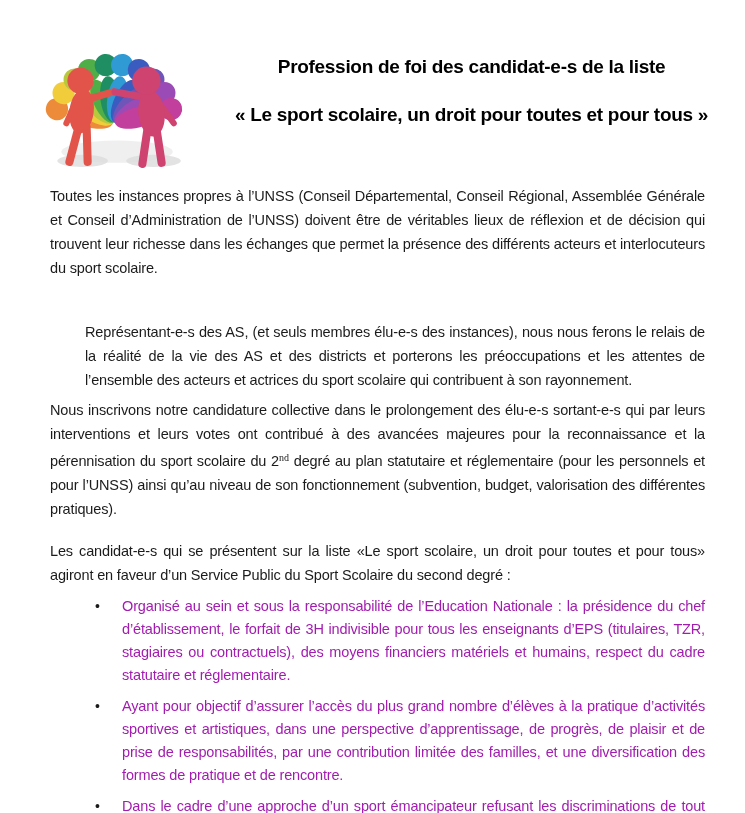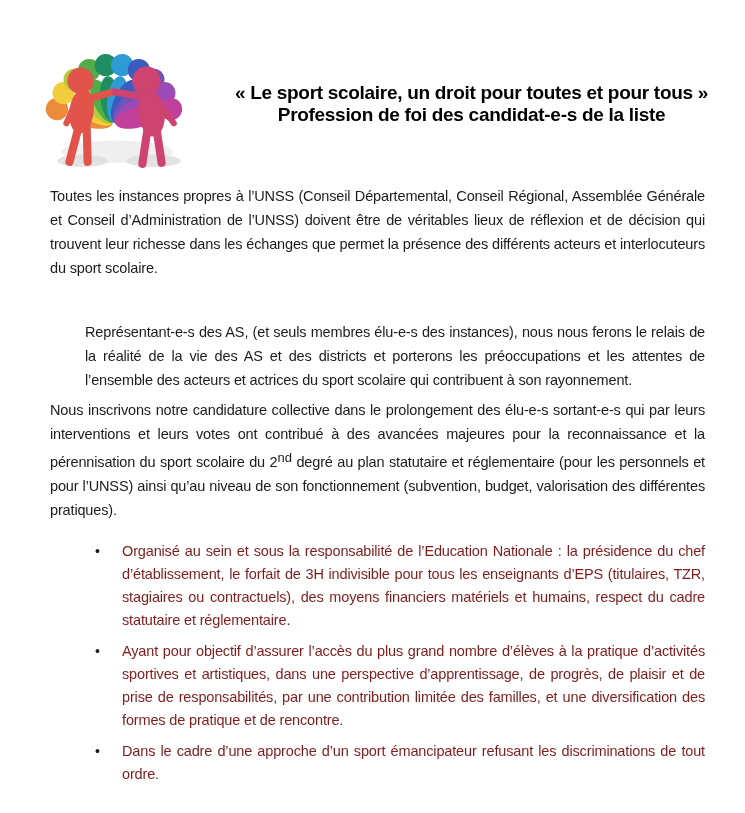--- a/index.html
+++ b/index.html
@@ -41,42 +41,42 @@
     font-size: 14.5px;
     line-height: 24px;
     letter-spacing: -0.15px;
     text-align: justify;
     color: #1b1b1b;
   }
   .p1 { margin-bottom: 40px; }
   .p2 { margin-bottom: 6px; margin-left: 35px; }
   .p3 { margin-bottom: 18px; }
   .p4 { margin-bottom: 8px; }
-  sup { font-size: 13px; vertical-align: 5px; letter-spacing: 0; }
+  sup { font-size: 10px; vertical-align: 5px; letter-spacing: 0; font-family: Liberation Serif, serif; }
   .bullets { }
   .bullet {
     display: flex;
     padding-left: 45px;
     margin-bottom: 8px;
   }
   .bullet:last-child { margin-bottom: 0; }
   .marker {
     width: 27px;
     flex: 0 0 27px;
     font-size: 14px;
     line-height: 23px;
     color: #1b1b1b;
   }
   .btext {
     flex: 1;
     font-size: 14.5px;
     line-height: 23px;
     letter-spacing: -0.15px;
     text-align: justify;
-    color: #7f1d1d;
+    color: #a21caf;
   }
 </style>
 </head>
 <body>
 
 <div class="page">
 
   <header class="header">
 
     <div class="logo">
@@ -145,33 +145,34 @@
           <path d="M117 106 L122 139" stroke-width="8" fill="none" stroke="#ce4370"></path>
           <path d="M104 74 L76 69" stroke-width="7" fill="none" stroke="#ce4370"></path>
           <path d="M121 82 L134 100" stroke-width="6" fill="none" stroke="#ce4370"></path>
           <ellipse cx="112" cy="90" rx="13" ry="23" transform="rotate(-6 112 90)"></ellipse>
           <circle cx="107" cy="58" r="14"></circle>
         </g>
       </svg>
     </div>
 
     <div class="titles">
+      <div class="title">Profession de foi des candidat-e-s de la liste</div>
       <div class="title subtitle">« Le sport scolaire, un droit pour toutes et pour tous »</div>
-      <div class="title">Profession de foi des candidat-e-s de la liste</div>
     </div>
   </header>
 
   <main class="content">
 
     <p class="para p1">Toutes les instances propres à l’UNSS (Conseil Départemental, Conseil Régional, Assemblée Générale et Conseil d’Administration de l’UNSS) doivent être de véritables lieux de réflexion et de décision qui trouvent leur richesse dans les échanges que permet la présence des différents acteurs et interlocuteurs du sport scolaire.</p>
 
     <p class="para p2">Représentant-e-s des AS, (et seuls membres élu-e-s des instances), nous nous ferons le relais de la réalité de la vie des AS et des districts et porterons les préoccupations et les attentes de l’ensemble des acteurs et actrices du sport scolaire qui contribuent à son rayonnement.</p>
 
     <p class="para p3"><span>Nous inscrivons notre candidature collective dans le prolongement des élu-e-s sortant-e-s qui par leurs interventions et leurs votes ont contribué à des avancées majeures pour la reconnaissance et la pérennisation du sport scolaire du 2</span><sup>nd</sup><span> degré au plan statutaire et réglementaire (pour les personnels et pour l’UNSS) ainsi qu’au niveau de son fonctionnement (subvention, budget, valorisation des différentes pratiques).</span></p>
 
+    <p class="para p4">Les candidat-e-s qui se présentent sur la liste «Le sport scolaire, un droit pour toutes et pour tous» agiront en faveur d’un Service Public du Sport Scolaire du second degré :</p>
 
     <div class="bullets">
       <div class="bullet">
         <span class="marker">•</span>
         <div class="btext">Organisé au sein et sous la responsabilité de l’Education Nationale : la présidence du chef d’établissement, le forfait de 3H indivisible pour tous les enseignants d’EPS (titulaires, TZR, stagiaires ou contractuels), des moyens financiers matériels et humains, respect du cadre statutaire et réglementaire.</div>
       </div>
       <div class="bullet">
         <span class="marker">•</span>
         <div class="btext">Ayant pour objectif d’assurer l’accès du plus grand nombre d’élèves à la pratique d’activités sportives et artistiques, dans une perspective d’apprentissage, de progrès, de plaisir et de prise de responsabilités, par une contribution limitée des familles, et une diversification des formes de pratique et de rencontre.</div>
       </div>

